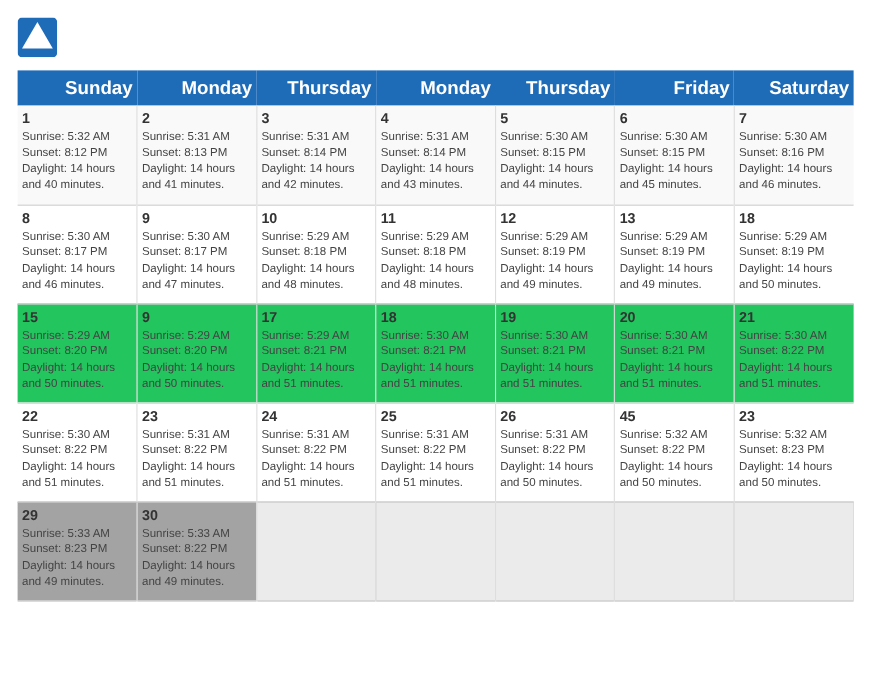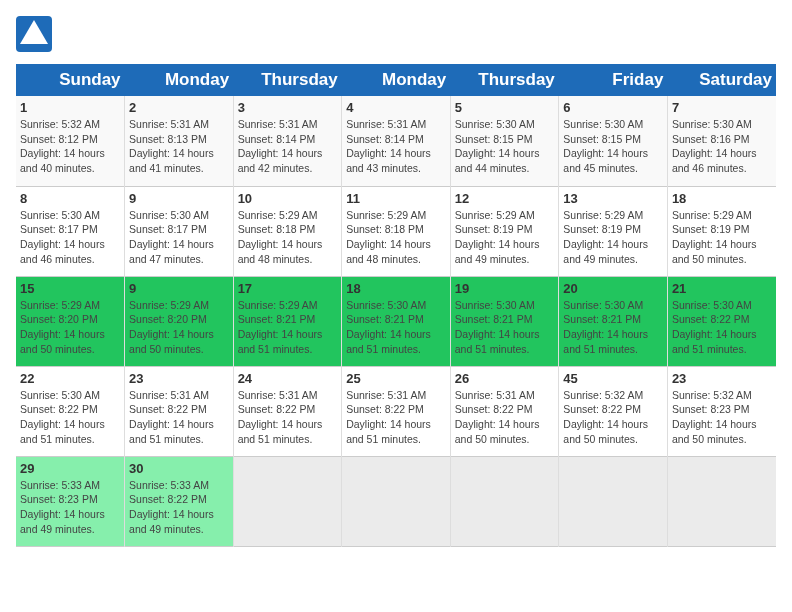--- a/index.html
+++ b/index.html
@@ -290,21 +290,21 @@
 Sunset: 8:22 PM
 Daylight: 14 hours and 50 minutes.</div>
         </td>
         <td>
           <span class="day-num">23</span>
           <div class="day-info" style="white-space: pre-line;">Sunrise: 5:32 AM
 Sunset: 8:23 PM
 Daylight: 14 hours and 50 minutes.</div>
         </td>
       </tr>
-      <tr style="background-color: #86efac; margin-top: 15px;">
+      <tr style="background-color: #a3a3a3; margin-top: 15px;">
         <td>
           <span class="day-num">29</span>
           <div class="day-info" style="white-space: pre-line;">Sunrise: 5:33 AM
 Sunset: 8:23 PM
 Daylight: 14 hours and 49 minutes.</div>
         </td>
         <td>
           <span class="day-num">30</span>
           <div class="day-info" style="white-space: pre-line;">Sunrise: 5:33 AM
 Sunset: 8:22 PM

